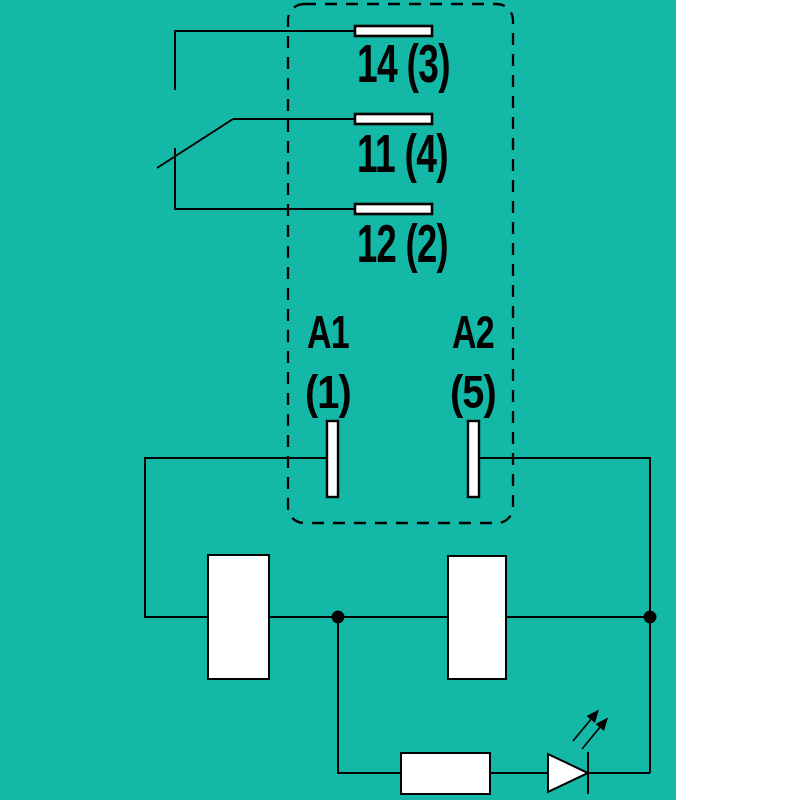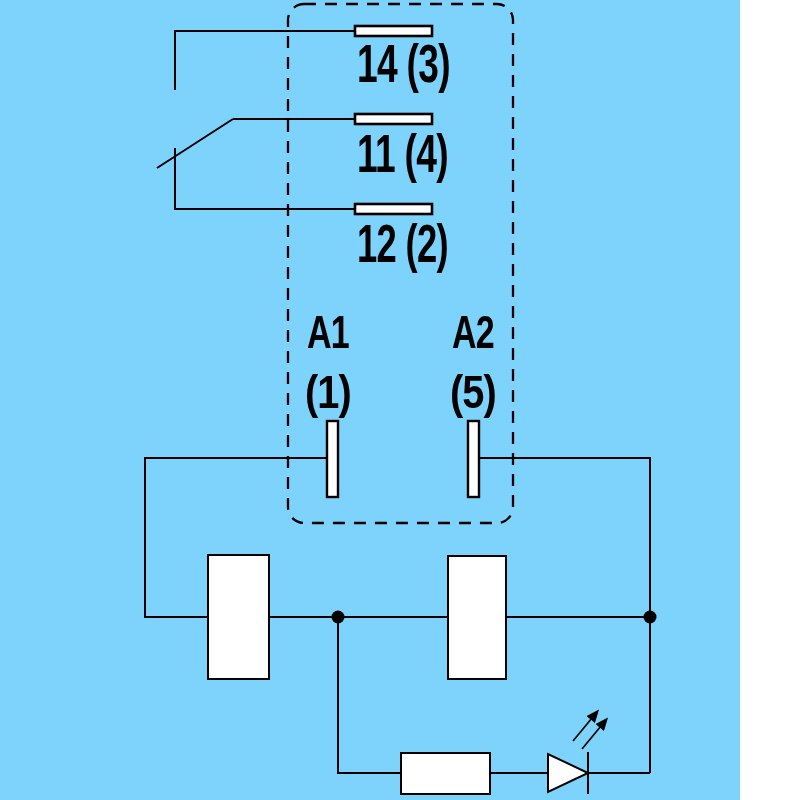--- a/index.html
+++ b/index.html
@@ -2,23 +2,23 @@
 <html><head>
 <meta charset="utf-8">
 <style>
   html, body {
     margin: 0;
     padding: 0;
     background: #ffffff;
   }
   .canvas {
     position: relative;
-    width: 740px;
+    width: 676px;
     height: 800px;
-    background: #7dd3fc;
+    background: #14b8a6;
     overflow: hidden;
   }
   svg {
     display: block;
   }
   .schem-text {
     font-family: "Liberation Sans", "DejaVu Sans", sans-serif;
     font-weight: 700;
     letter-spacing: -1px;
   }

